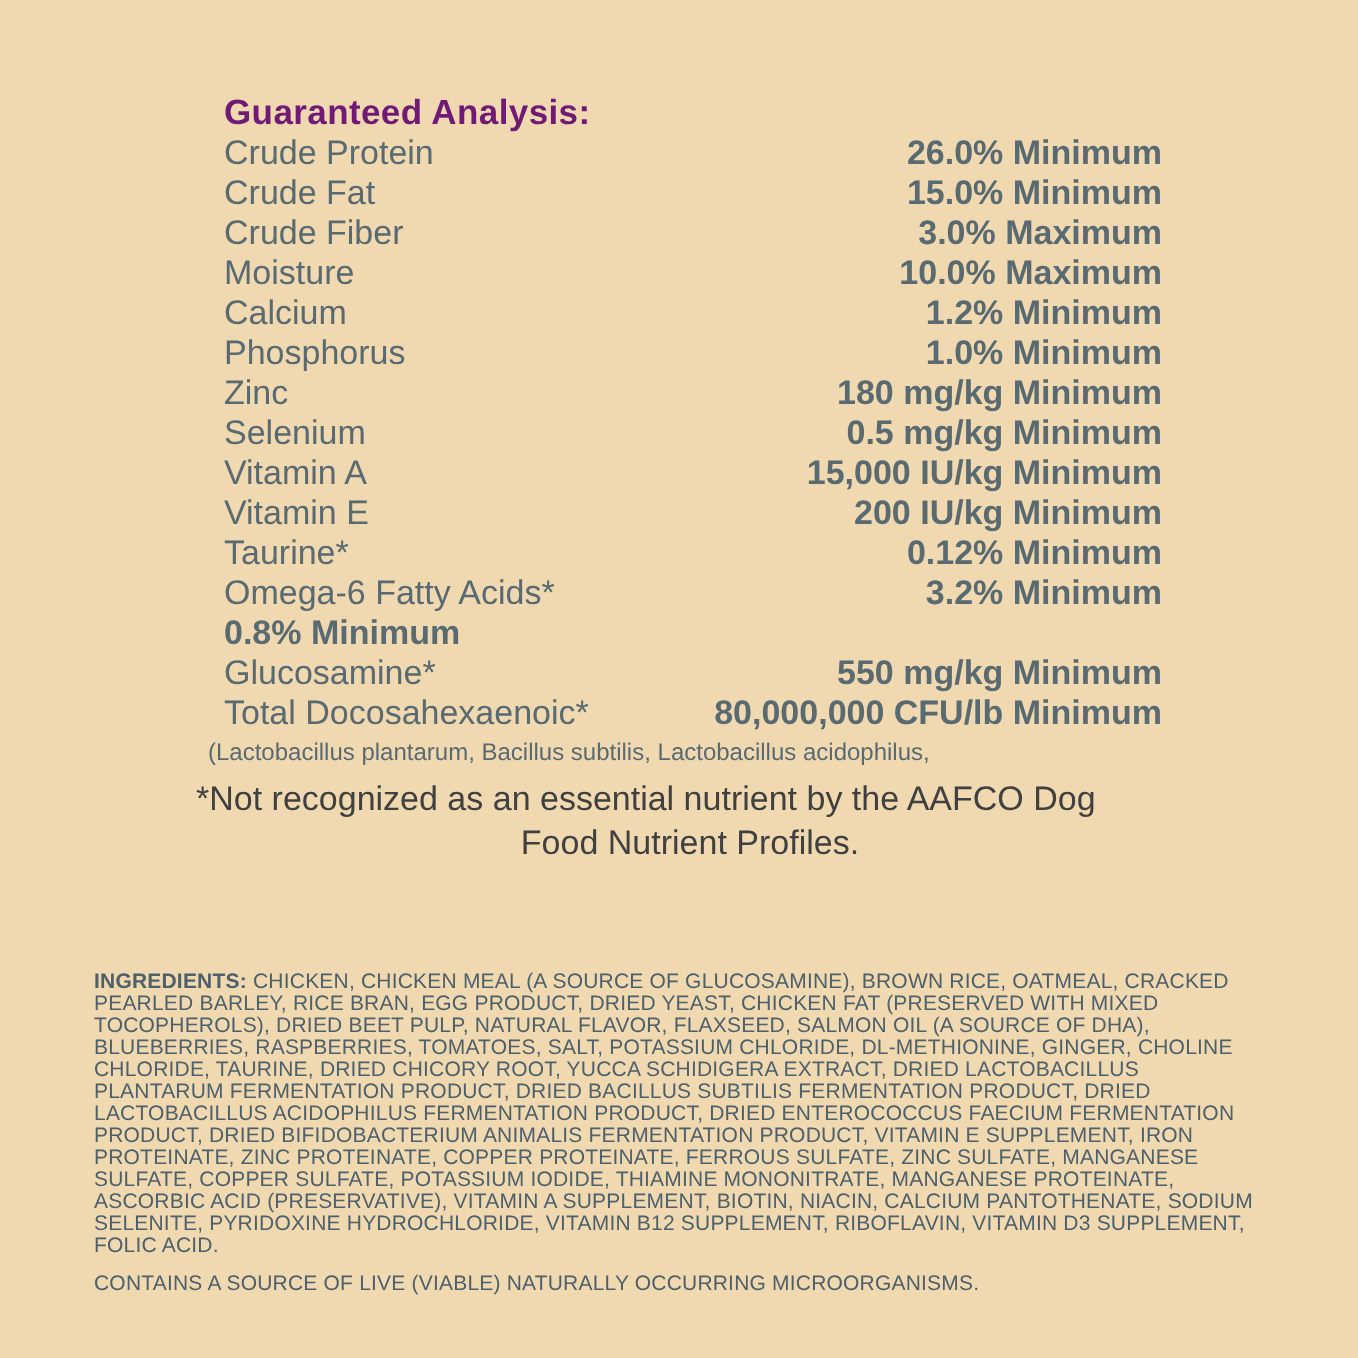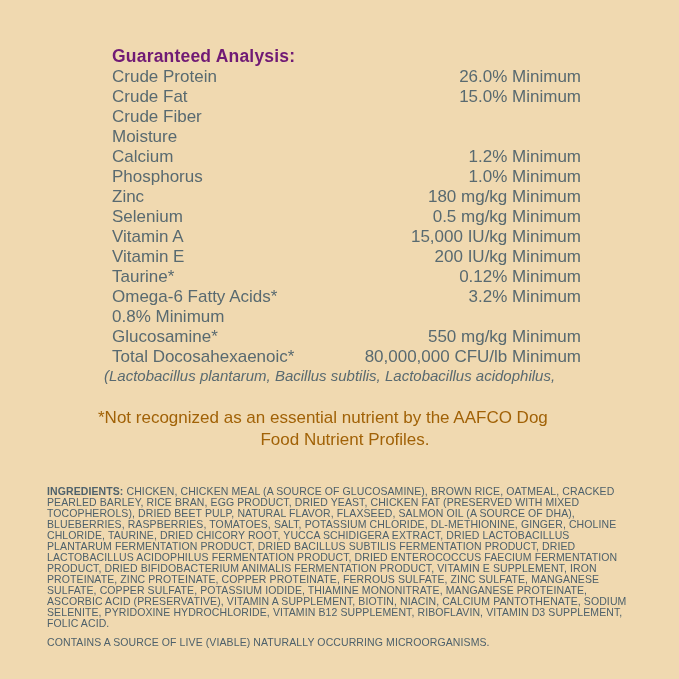--- a/index.html
+++ b/index.html
@@ -27,34 +27,33 @@
   .ga-table{width:100%;}
   .ga-row{
     display:flex;
     justify-content:space-between;
     align-items:flex-end;
     font-size:17px;
     line-height:20px;
     color:#596a70;
   }
   .ga-row .nutrient{white-space:nowrap;}
-  .ga-row .amount{white-space:nowrap;text-align:right;}
+  .ga-row .amount{white-space:nowrap;text-align:right;font-weight:bold;}
   .micro-note{
-    font-size:15px;
-    font-style:italic;
+    font-size:12px;
     line-height:18px;
     color:#596a70;
     margin:0 0 0 -8px;
   }
   .micro-note .l2{padding-left:5px;}
   .footnote{
-    margin:22px 0 0 -14px;
+    margin:4px 0 0 -14px;
     font-size:17px;
     line-height:21.5px;
-    color:#a16207;
+    color:#404040;
   }
   .footnote .l2{padding-left:11px;text-align:center;}
   .ingredients-section{
     position:absolute;
     left:47px;top:486px;
     width:588px;
     color:#4e616b;
   }
   .ingredients-par{
     font-size:10.5px;
@@ -84,24 +83,26 @@
     <span class="amount">26.0% Minimum</span>
   </div>
 
   <div class="ga-row">
     <span class="nutrient">Crude Fat</span>
     <span class="amount">15.0% Minimum</span>
   </div>
 
   <div class="ga-row">
     <span class="nutrient">Crude Fiber</span>
+    <span class="amount">3.0% Maximum</span>
   </div>
 
   <div class="ga-row">
     <span class="nutrient">Moisture</span>
+    <span class="amount">10.0% Maximum</span>
   </div>
 
 
   <div class="ga-row">
     <span class="nutrient">Calcium</span>
     <span class="amount">1.2% Minimum</span>
   </div>
 
   <div class="ga-row">
     <span class="nutrient">Phosphorus</span>

